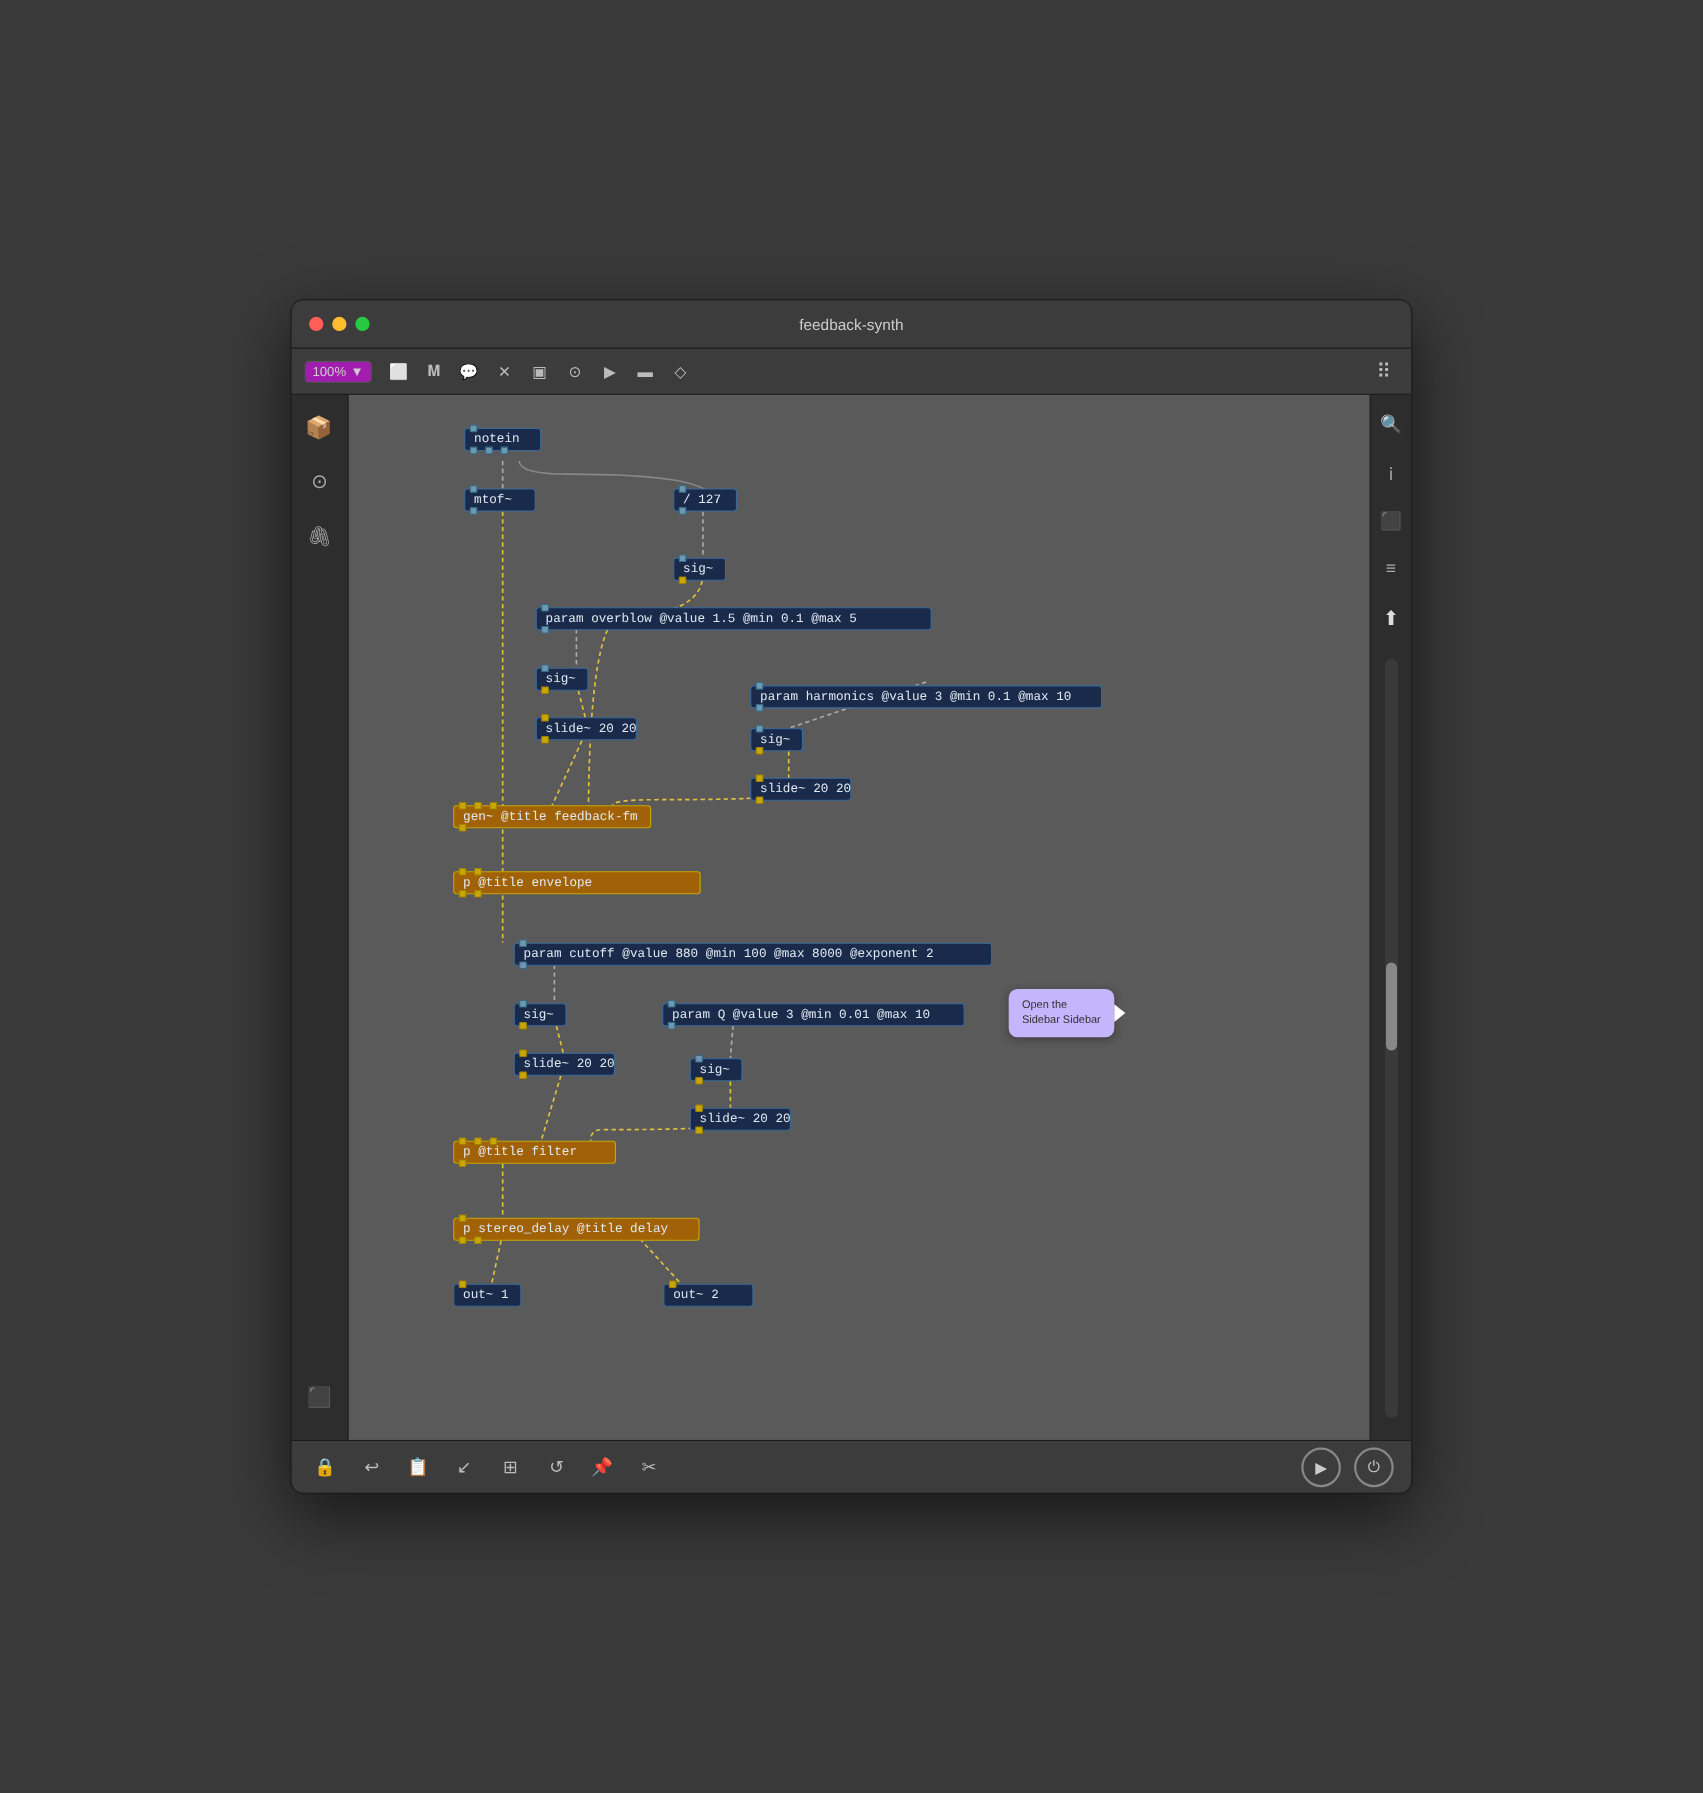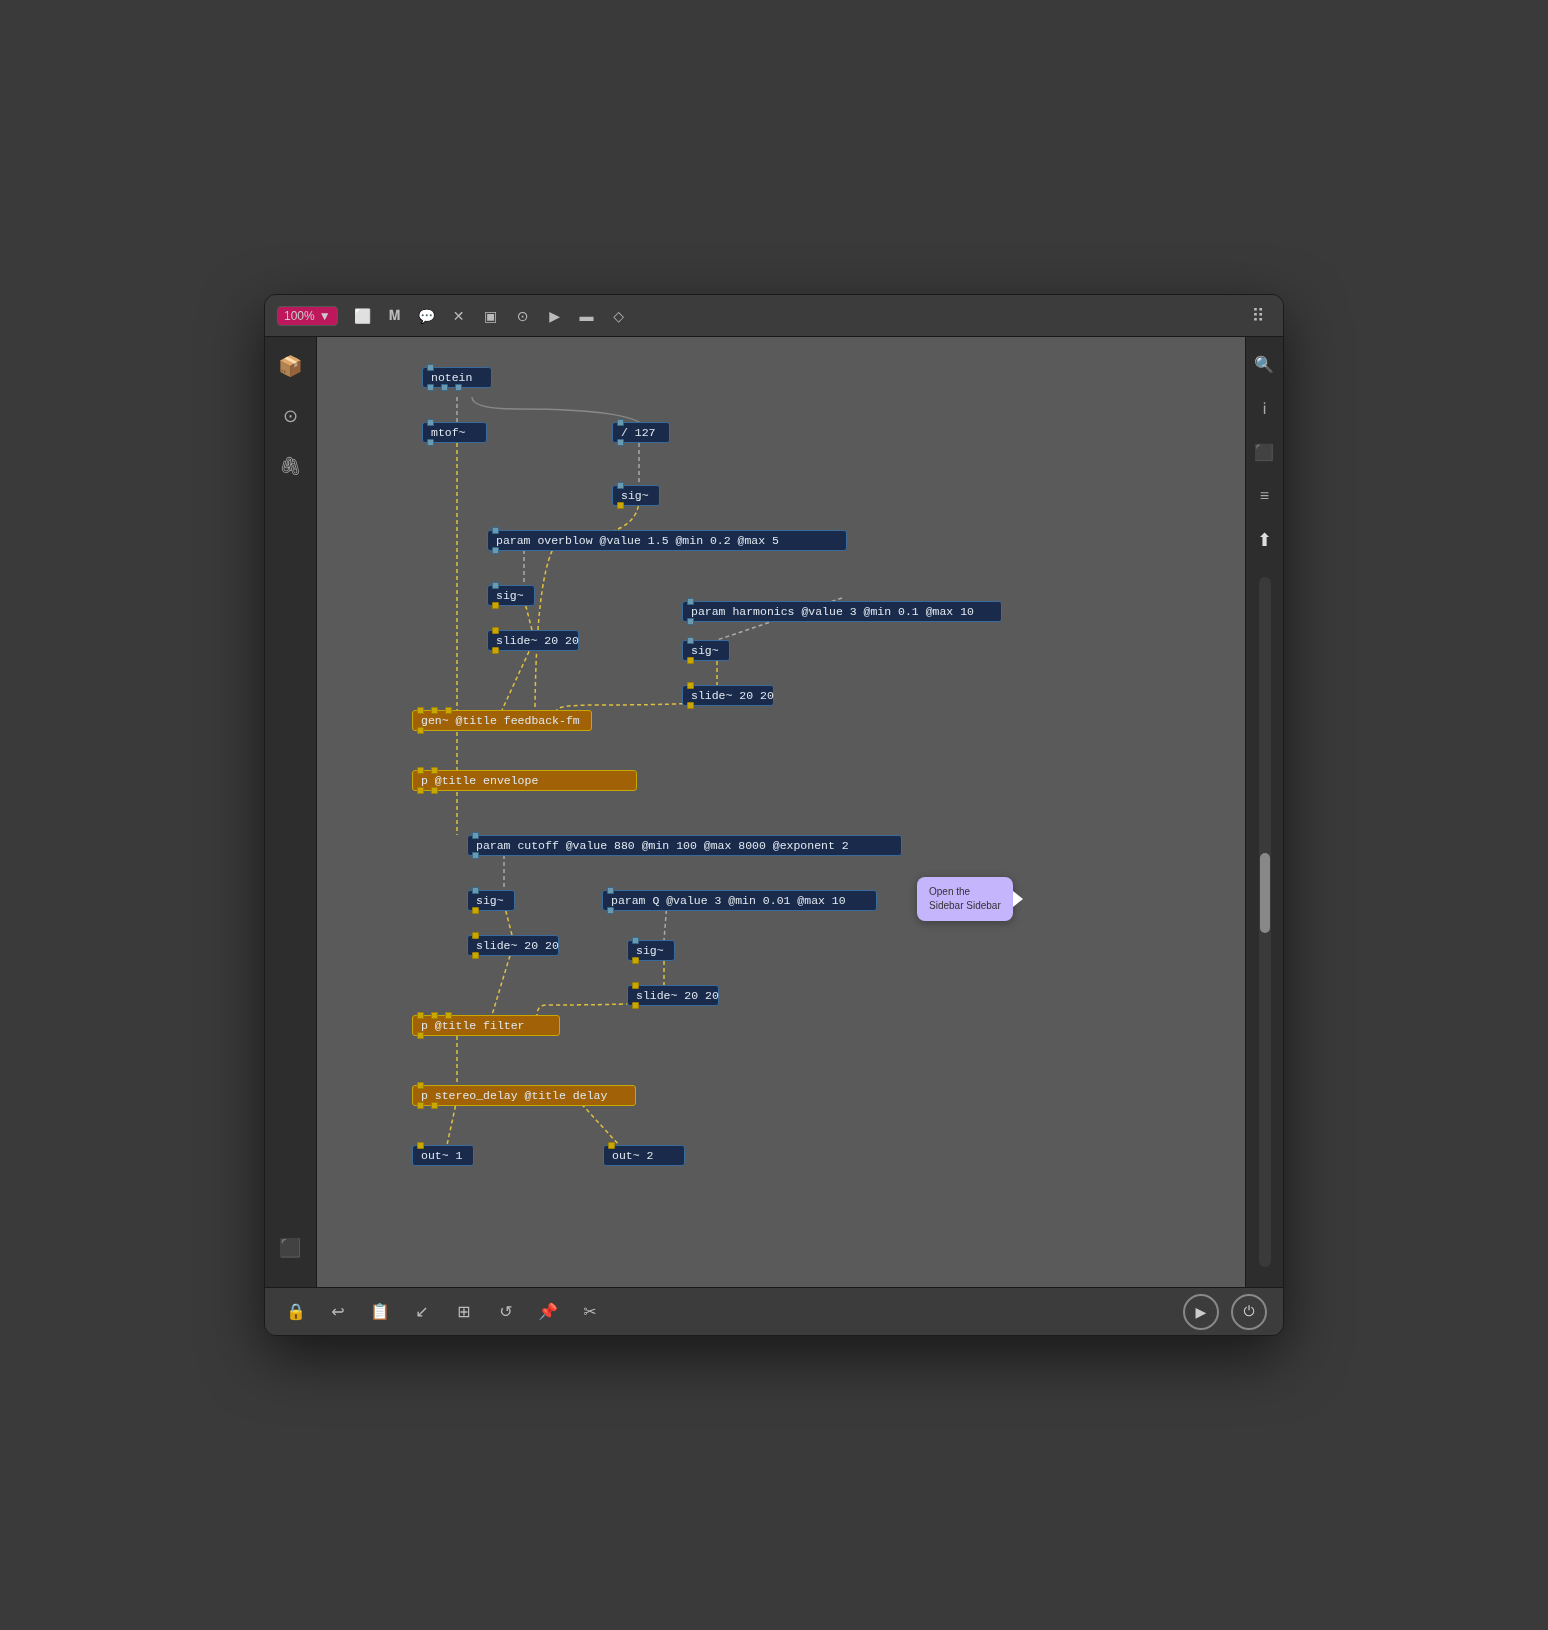--- a/index.html
+++ b/index.html
@@ -54,21 +54,21 @@
       height: 42px;
       display: flex;
       align-items: center;
       padding: 0 12px;
       gap: 6px;
       border-bottom: 1px solid #1a1a1a;
     }
     .zoom-control {
       display: flex;
       align-items: center;
-      background: #be185d;
+      background: #a21caf;
       border: 1px solid #555;
       border-radius: 4px;
       padding: 2px 6px;
       color: #ccc;
       font-size: 12px;
       gap: 4px;
       margin-right: 6px;
     }
     .toolbar-icon {
       width: 26px;
@@ -288,20 +288,28 @@
       position: relative;
       width: 100%;
       height: 100%;
     }
   </style>
 </head>
 <body>
 
 <div class="window">
 
+  <div class="title-bar">
+    <div class="traffic-lights">
+      <div class="traffic-light tl-close"></div>
+      <div class="traffic-light tl-min"></div>
+      <div class="traffic-light tl-max"></div>
+    </div>
+    <span class="title-text">feedback-synth</span>
+  </div>
 
   <div class="toolbar">
     <div class="zoom-control">
       <span>100%</span>
       <span>▼</span>
     </div>
     <div class="toolbar-icon">⬜</div>
     <div class="toolbar-icon">𝐌</div>
     <div class="toolbar-icon">💬</div>
     <div class="toolbar-icon">✕</div>
@@ -395,21 +403,21 @@
           <div class="node-port-bottom" style="left:4px;"></div>
         </div>
 
         <div class="node" style="left:295px; top:148px; width:48px;">
           <span>sig~</span>
           <div class="node-port-top" style="left:4px;"></div>
           <div class="node-port-yellow-bottom" style="left:4px;"></div>
         </div>
 
         <div class="node" style="left:170px; top:193px; width:360px;">
-          <span>param overblow @value 1.5 @min 0.2 @max 5</span>
+          <span>param overblow @value 1.5 @min 0.1 @max 5</span>
           <div class="node-port-top" style="left:4px;"></div>
           <div class="node-port-bottom" style="left:4px;"></div>
         </div>
 
         <div class="node" style="left:170px; top:248px; width:48px;">
           <span>sig~</span>
           <div class="node-port-top" style="left:4px;"></div>
           <div class="node-port-yellow-bottom" style="left:4px;"></div>
         </div>
 

